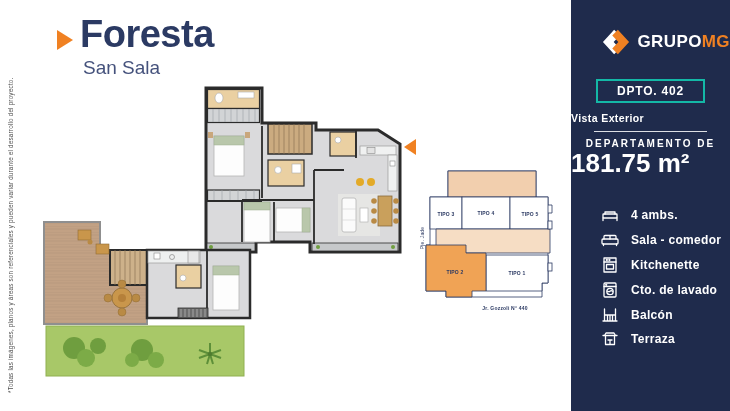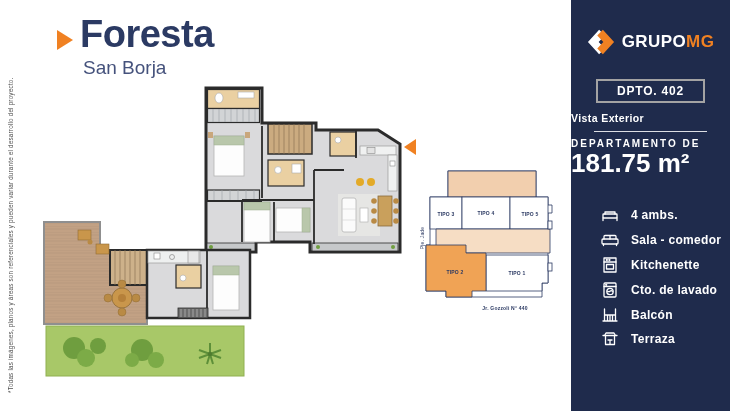--- a/index.html
+++ b/index.html
@@ -28,44 +28,44 @@
 
   
   .keyplan{position:absolute;left:418px;top:163px;width:150px;height:152px}
   .keyplan svg{position:absolute;left:0;top:0}
   .kp-label{position:absolute;transform:translate(-50%,-50%);font-size:5px;font-weight:700;
     color:var(--keyplan_line);white-space:nowrap;letter-spacing:.2px}
   .kp-street-left{transform:translate(-50%,-50%) rotate(-90deg);font-weight:400;font-size:5px}
 
   
   .sidebar{position:absolute;left:571px;top:0;width:159px;height:411px;background:var(--navy);color:#fff}
-  .brand{position:absolute;top:28px;left:0;width:100%;display:flex;justify-content:center;align-items:center;gap:7px}
+  .brand{position:absolute;top:28px;left:0;width:100%;display:flex;justify-content:flex-end;align-items:center;gap:7px}
   .brand-text{font-size:17px;font-weight:800;letter-spacing:.4px;display:flex}
   .brand-mg{color:var(--accent)}
-  .dpto-box{position:absolute;top:79px;left:25px;width:109px;height:24px;border:2px solid #a3a3a3;
+  .dpto-box{position:absolute;top:79px;left:25px;width:109px;height:24px;border:2px solid #14b8a6;
     display:flex;align-items:center;justify-content:center;font-size:12px;font-weight:700;letter-spacing:.8px}
   .vista{position:absolute;top:112px;left:0;width:100%;text-align:left;font-size:10.5px;font-weight:700;letter-spacing:.4px}
   .divider{position:absolute;top:131px;left:23px;width:113px;height:1px;background:rgba(255,255,255,.85)}
-  .area-title{position:absolute;top:138px;left:0;width:100%;text-align:left;font-size:10px;font-weight:700;letter-spacing:2px}
+  .area-title{position:absolute;top:138px;left:0;width:100%;text-align:center;font-size:10px;font-weight:700;letter-spacing:2px}
   .area-value{position:absolute;top:148px;left:0;width:100%;font-size:26px;font-weight:800}
   .features{position:absolute;top:203px;left:29px;display:flex;flex-direction:column}
   .feature{height:24.8px;display:flex;align-items:center;gap:11px;font-size:12px;font-weight:600;letter-spacing:.3px}
   .ficon{width:20px;height:20px;flex:0 0 20px;display:flex;align-items:center;justify-content:center}
   .ficon svg{stroke:#fff;fill:none;stroke-width:1.3;stroke-linecap:round;stroke-linejoin:round}
 </style>
 </head>
 <body>
 
 <div class="canvas">
 
   <div class="disclaimer">*Todas las imágenes, planos y áreas son referenciales y pueden variar durante el desarrollo del proyecto.</div>
 
   <span class="tri"></span>
   <div class="title">Foresta</div>
-  <div class="subtitle">San Borja</div>
+  <div class="subtitle">San Sala</div>
 
   <svg class="plan" width="382" height="300" viewBox="0 0 382 300">
     <defs>
       <pattern id="planks" width="8" height="6" patternUnits="userSpaceOnUse">
         <rect width="8" height="6" fill="var(--plan_wood,#c2a184)"></rect>
         <path d="M0 0 H8 M0 3 H8" stroke="#b09079" stroke-width="0.5"></path>
       </pattern>
     </defs>
 
     <g>

